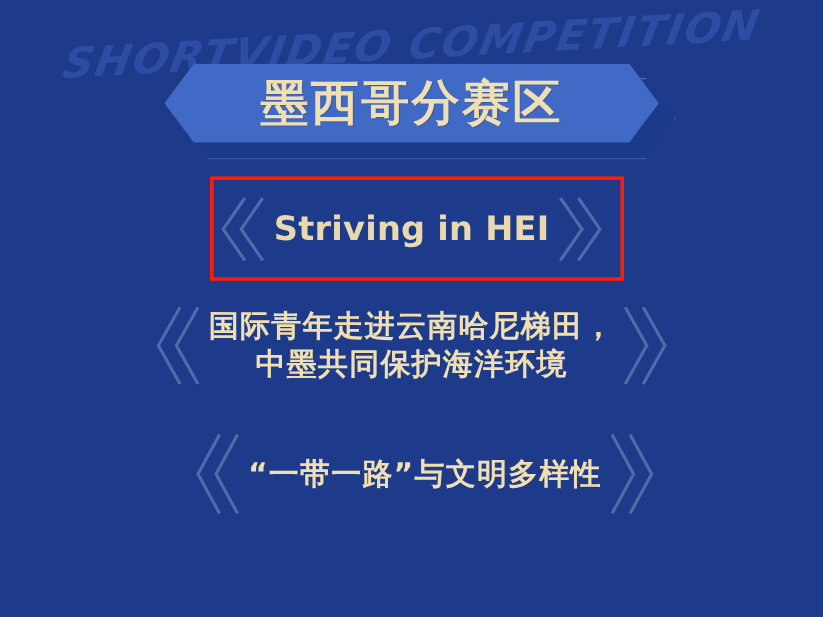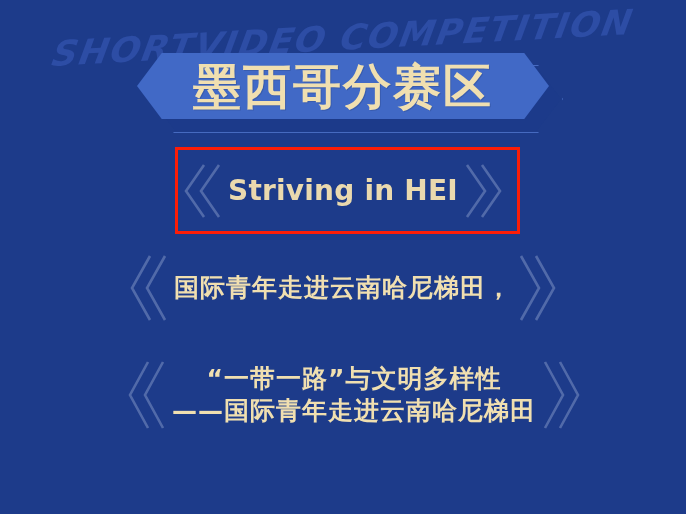--- a/index.html
+++ b/index.html
@@ -77,21 +77,21 @@
     background: #4169c6;
     -webkit-clip-path: polygon(6% 0, 94% 0, 100% 50%, 94% 100%, 6% 100%, 0 50%);
     clip-path: polygon(6% 0, 94% 0, 100% 50%, 94% 100%, 6% 100%, 0 50%);
     display: flex;
     align-items: center;
     justify-content: center;
   }
   .banner-title {
     font-family: "DejaVu Serif", "Liberation Serif", serif;
     font-weight: 700;
-    font-size: 48px;
+    font-size: 40px;
     line-height: 1;
     color: #f0dfb0;
     letter-spacing: 2px;
     text-shadow: 1px 1px 0 rgba(0,0,0,.12);
     white-space: nowrap;
   }
 
   
   .selection-box {
     position: absolute;
@@ -191,39 +191,39 @@
 
   <div class="row" id="row-cn1">
     <span class="chev">
       <svg width="40" height="70" viewBox="0 0 40 70" fill="none" stroke="#c9d6f2" stroke-width="2.6">
         <polyline points="22,3 4,35 22,67"></polyline>
         <polyline points="37,3 19,35 37,67"></polyline>
       </svg>
     </span>
     <span class="row-text cn-text">
       <span class="line">国际青年走进云南哈尼梯田，</span>
+      <span class="line">中墨共同保护海洋环境</span>
     </span>
     <span class="chev">
       <svg width="40" height="70" viewBox="0 0 40 70" fill="none" stroke="#c9d6f2" stroke-width="2.6">
         <polyline points="3,3 21,35 3,67"></polyline>
         <polyline points="18,3 36,35 18,67"></polyline>
       </svg>
     </span>
   </div>
 
   <div class="row" id="row-cn2">
     <span class="chev">
       <svg width="40" height="72" viewBox="0 0 40 72" fill="none" stroke="#c9d6f2" stroke-width="2.6">
         <polyline points="22,3 4,36 22,69"></polyline>
         <polyline points="37,3 19,36 37,69"></polyline>
       </svg>
     </span>
     <span class="row-text cn-text">
       <span class="line">“一带一路”与文明多样性</span>
-      <span class="line">——国际青年走进云南哈尼梯田</span>
     </span>
     <span class="chev">
       <svg width="40" height="72" viewBox="0 0 40 72" fill="none" stroke="#c9d6f2" stroke-width="2.6">
         <polyline points="3,3 21,36 3,69"></polyline>
         <polyline points="18,3 36,36 18,69"></polyline>
       </svg>
     </span>
   </div>
 
 </div>

